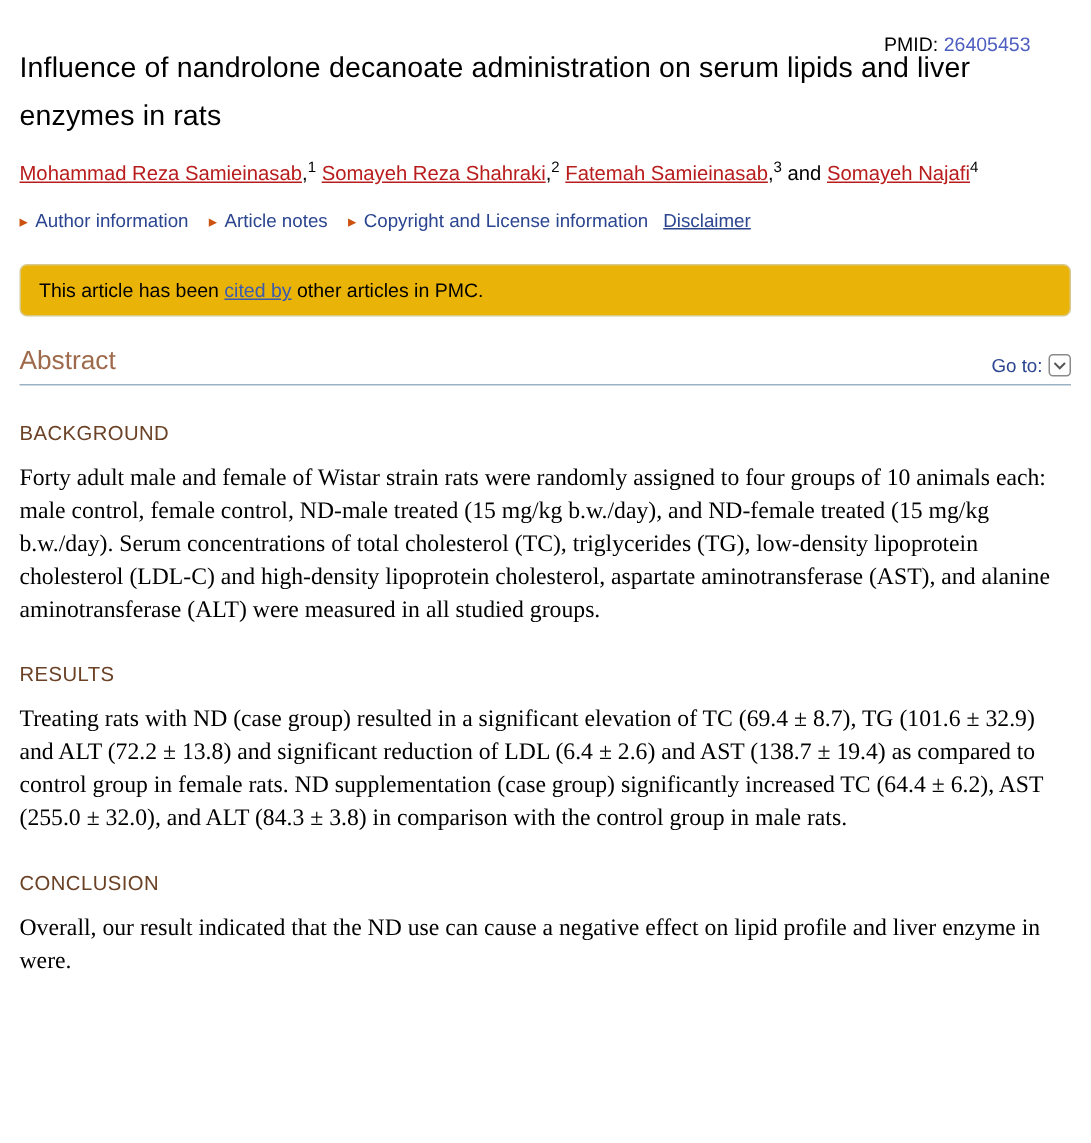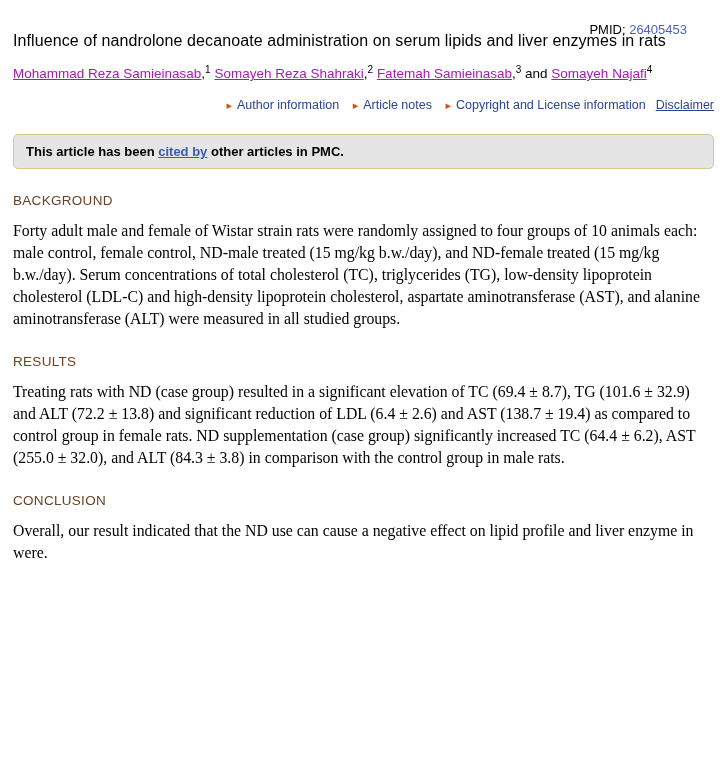--- a/index.html
+++ b/index.html
@@ -3,33 +3,33 @@
 <meta charset="utf-8">
 <style>
   html, body { margin: 0; padding: 0; background: #ffffff; }
   body { font-family: "Liberation Sans", sans-serif; color: #000; width: 727px; }
   .page { position: relative; padding: 0 13px; overflow: visible; }
 
   
   .pmid-line { position: absolute; top: -8px; right: 40px; font-size: 13px; white-space: nowrap; }
   .pmid-line a { color: #4f5fc0; cursor: pointer; }
 
-  h1.title { margin: 30px 0 0 0; font-size: 16px; line-height: 22px; font-weight: 400; max-width: 668px; letter-spacing: 0.1px; }
+  h1.title { margin: 30px 0 0 0; font-size: 19px; line-height: 32px; font-weight: 400; max-width: 668px; letter-spacing: 0.1px; }
 
   .authors { margin-top: 13px; font-size: 13.5px; line-height: 18px; }
-  .authors a { color: #a21caf; text-decoration: underline; cursor: pointer; }
+  .authors a { color: #b91c1c; text-decoration: underline; cursor: pointer; }
   .authors sup { font-size: 10px; line-height: 0; }
   .authors .sep { color: #000; }
 
-  .meta-row { margin-top: 15px; font-size: 12.5px; color: #2b4590; text-align: right; }
+  .meta-row { margin-top: 15px; font-size: 12.5px; color: #2b4590; }
   .meta-row .bullet { color: #cc5210; font-size: 11px; margin-right: 5px; }
   .meta-row a.meta-link { color: #2b4590; text-decoration: none; cursor: pointer; margin-right: 10px; }
   .meta-row a.disclaimer { color: #2b4590; text-decoration: underline; cursor: pointer; }
 
-  .notice { margin-top: 22px; background: #e5e5e5; border: 1px solid #d8c88c; border-radius: 5px; padding: 9px 12px; font-size: 13px; font-weight: bold; }
+  .notice { margin-top: 22px; background: #eab308; border: 1px solid #d8c88c; border-radius: 5px; padding: 9px 12px; font-size: 13px; }
   .notice a { color: #3b5bb0; text-decoration: underline; cursor: pointer; }
 
   .abs-header { margin-top: 19px; display: flex; justify-content: space-between; align-items: flex-end; border-bottom: 1px solid #9bb1c4; padding-bottom: 5px; }
   .abs-header h2 { margin: 0; font-size: 17.5px; font-weight: 400; color: #9e6a4b; }
   .goto { font-size: 12.5px; color: #2b4590; display: inline-flex; align-items: center; gap: 4px; }
   .goto a { color: #2b4590; text-decoration: none; cursor: pointer; }
   .goto-box { display: inline-flex; width: 13px; height: 13px; border: 1px solid #8a8a8a; border-radius: 3px; align-items: center; justify-content: center; }
 
   h3.sec-head { margin: 24px 0 0 0; font-size: 13.5px; font-weight: 400; color: #6b4226; letter-spacing: 0.3px; }
   p.sec-body { margin: 12px 0 0 0; font-family: "Liberation Serif", serif; font-size: 15.8px; line-height: 22px; max-width: 701px; }
@@ -57,20 +57,31 @@
   <div class="meta-row">
     <span class="bullet">▸</span><a class="meta-link">Author information</a>
     <span class="bullet">▸</span><a class="meta-link">Article notes</a>
     <span class="bullet">▸</span><a class="meta-link">Copyright and License information</a><a class="disclaimer">Disclaimer</a>
   </div>
 
   <div class="notice">
     <span>This article has been </span><a>cited by</a><span> other articles in PMC.</span>
   </div>
 
+  <div class="abs-header">
+    <h2>Abstract</h2>
+    <span class="goto">
+      <a>Go to:</a>
+      <span class="goto-box">
+        <svg width="9" height="6" viewBox="0 0 9 6">
+            <path d="M1 1 L4.5 4.5 L8 1" fill="none" stroke="#555" stroke-width="1.3"></path>
+          </svg>
+      </span>
+    </span>
+  </div>
 
   <h3 class="sec-head">BACKGROUND</h3>
 
   <p class="sec-body">Forty adult male and female of Wistar strain rats were randomly assigned to four groups of 10 animals each: male control, female control, ND-male treated (15 mg/kg b.w./day), and ND-female treated (15 mg/kg b.w./day). Serum concentrations of total cholesterol (TC), triglycerides (TG), low-density lipoprotein cholesterol (LDL-C) and high-density lipoprotein cholesterol, aspartate aminotransferase (AST), and alanine aminotransferase (ALT) were measured in all studied groups.</p>
 
   <h3 class="sec-head">RESULTS</h3>
   <p class="sec-body">Treating rats with ND (case group) resulted in a significant elevation of TC (69.4 ± 8.7), TG (101.6 ± 32.9) and ALT (72.2 ± 13.8) and significant reduction of LDL (6.4 ± 2.6) and AST (138.7 ± 19.4) as compared to control group in female rats. ND supplementation (case group) significantly increased TC (64.4 ± 6.2), AST (255.0 ± 32.0), and ALT (84.3 ± 3.8) in comparison with the control group in male rats.</p>
 
   <h3 class="sec-head">CONCLUSION</h3>
   <p class="sec-body">Overall, our result indicated that the ND use can cause a negative effect on lipid profile and liver enzyme in were.</p>

